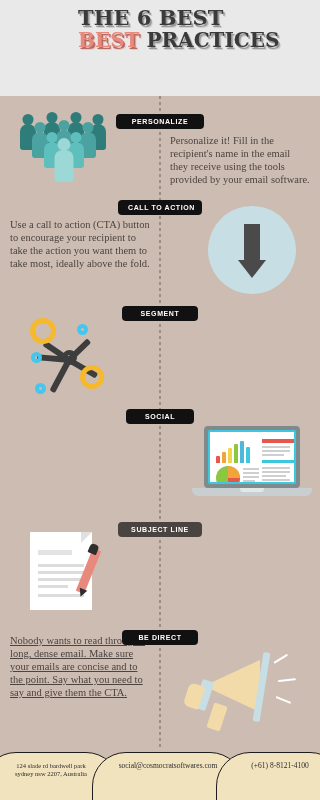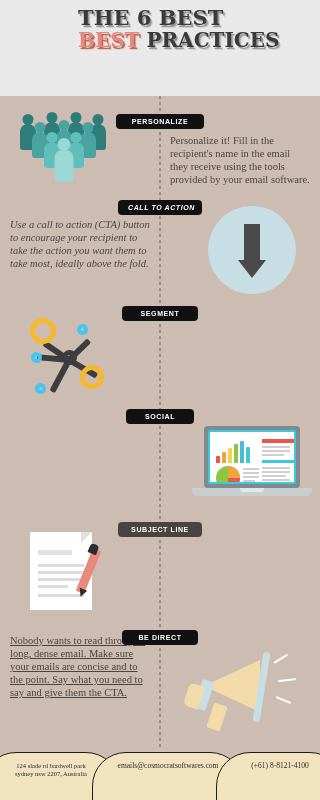--- a/index.html
+++ b/index.html
@@ -391,21 +391,21 @@
           <div class="head" style="background:#5fbfbd;"></div>
             <div class="body" style="background:#5fbfbd;"></div>
         </div>
         <div class="person" style="left:50px;top:30px;">
           <div class="head" style="background:#9bd8d6;width:13px;height:13px;"></div>
           <div class="body" style="background:#9bd8d6;width:19px;height:32px;top:12px;"></div>
         </div>
       </div>
     </div>
 
-    <div class="section" style="top:100px;height:108px;font-style:italic;">
+    <div class="section" style="top:100px;height:108px;">
       <div class="badge" style="left:118px;top:4px;width:84px;">CALL TO ACTION</div>
       <div class="para left" style="top:22px;">Use a call to action (CTA) button to encourage your recipient to take the action you want them to take most, ideally above the fold.</div>
 
       <div class="art" style="left:208px;top:10px;width:90px;height:90px;">
         <div class="circle-bg" style="left:0;top:0;width:88px;height:88px;"></div>
         <div class="arrow-shaft" style="left:36px;top:18px;width:16px;height:38px;"></div>
         <div class="arrow-head" style="left:30px;top:54px;"></div>
       </div>
     </div>
 
@@ -509,20 +509,20 @@
       </div>
     </div>
   </div>
 
   <div class="footer">
     <div class="foot-pill pill-a">
       <div class="foot-text">124 slade rd bardwell park
 sydney nsw 2207, Australia</div>
     </div>
     <div class="foot-pill pill-b">
-      <div class="foot-text mid">emails@cosmocratsoftwares.com</div>
+      <div class="foot-text mid">social@cosmocratsoftwares.com</div>
     </div>
     <div class="foot-pill pill-c">
       <div class="foot-text right">(+61) 8-8121-4100</div>
     </div>
   </div>
 
 </div>
 
 </body></html>

